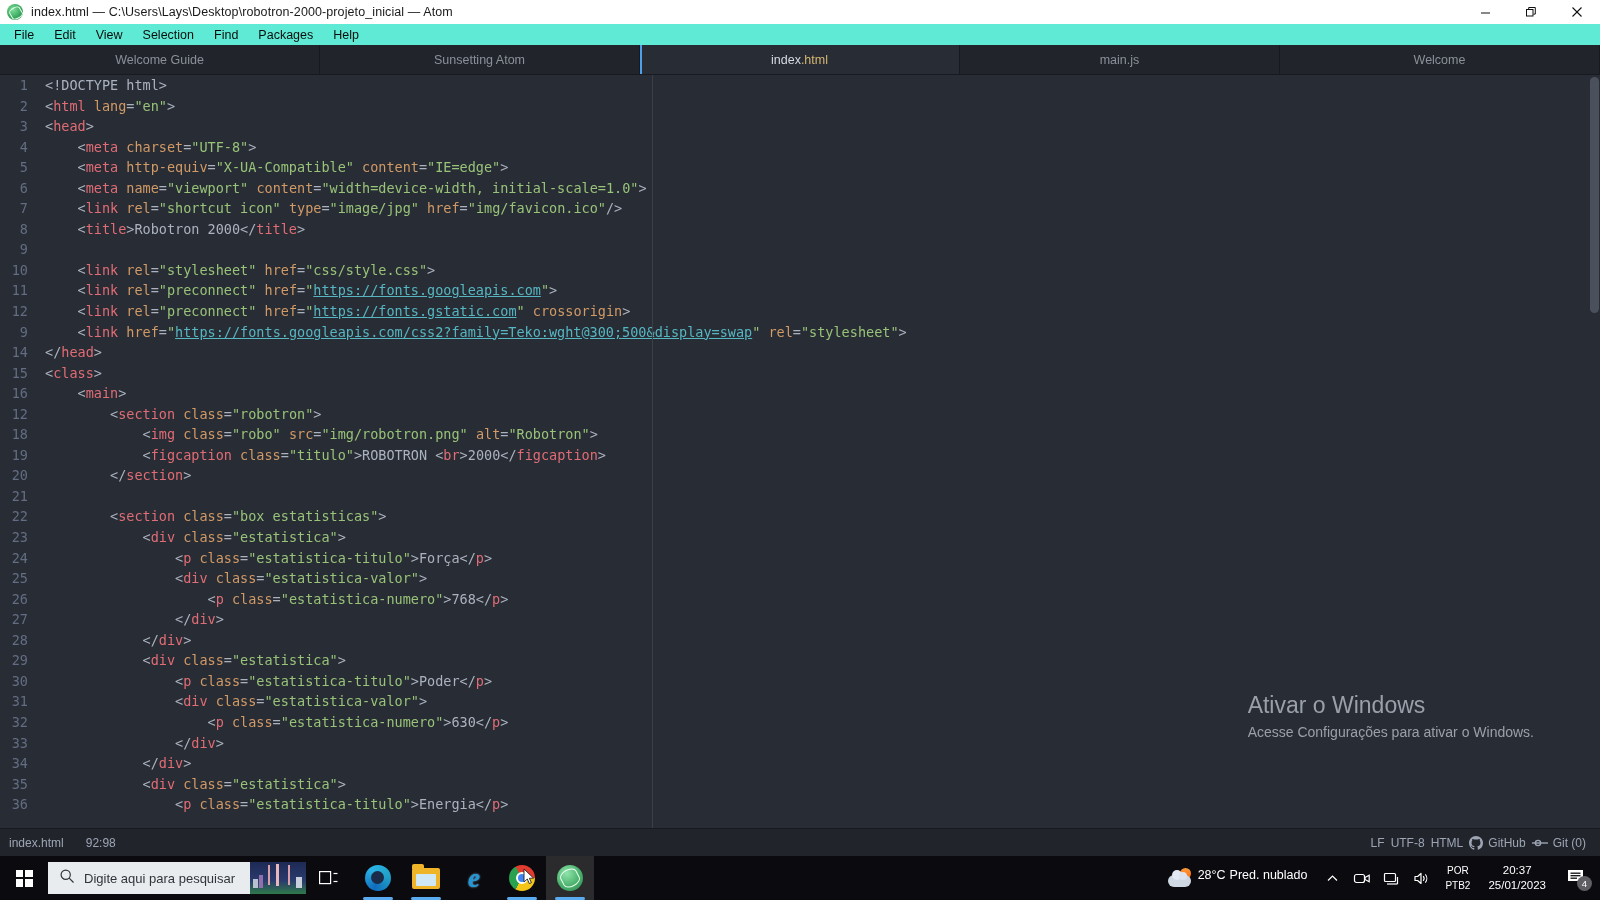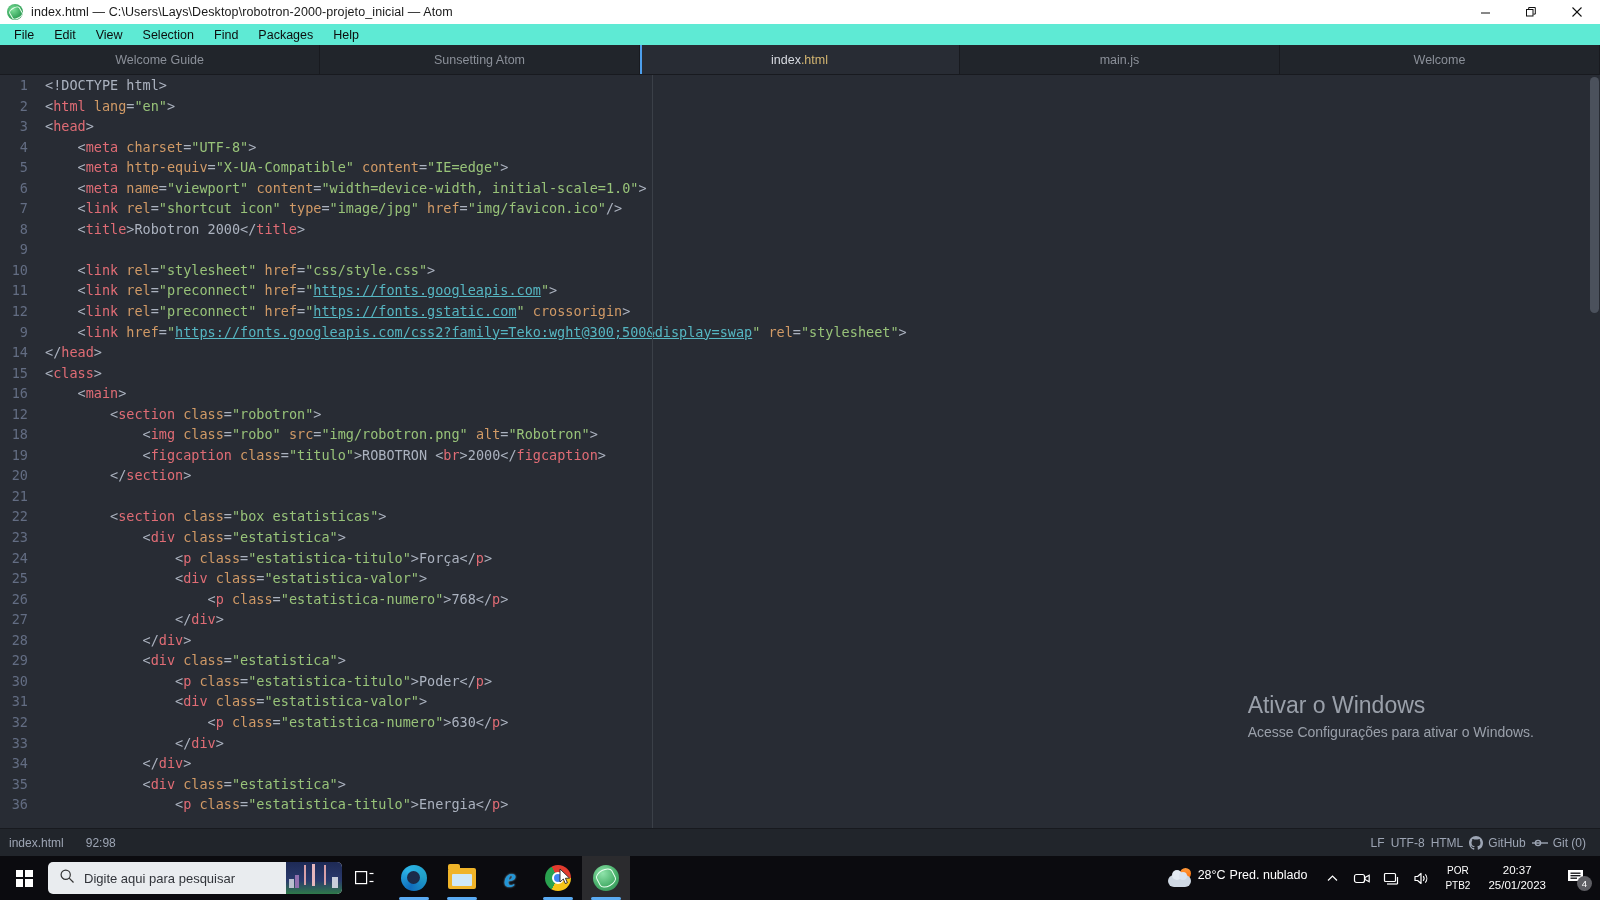--- a/index.html
+++ b/index.html
@@ -129,21 +129,21 @@
     position: absolute; left: 0; right: 0; bottom: 0; height: 44px;
     background: #0b0b0f; display: flex; align-items: center;
   }
   .start {
     width: 48px; height: 44px; display: flex; align-items: center; justify-content: center;
   }
   .winlogo { width: 17px; height: 17px; display: grid; grid-template-columns: 1fr 1fr;
     grid-template-rows: 1fr 1fr; gap: 2px; }
   .winlogo i { background: #ffffff; display: block; }
   .searchbox {
-    width: 294px; height: 32px; background: #e9ecef; border-radius: 5px;
+    width: 258px; height: 32px; background: #e9ecef; border-radius: 0;
     display: flex; align-items: center; position: relative; overflow: hidden;
   }
   .search-ic { margin-left: 11px; margin-right: 9px; color: #333; flex: none; }
   .search-ph { font-size: 13px; color: #31343a; white-space: nowrap; }
   .search-thumb {
     position: absolute; right: 0; top: 0; width: 56px; height: 32px;
     background: linear-gradient(180deg,#1e2a55 0%, #2a3a6d 58%, #2f7a4a 100%);
     overflow: hidden;
   }
   .search-thumb .bridge {

